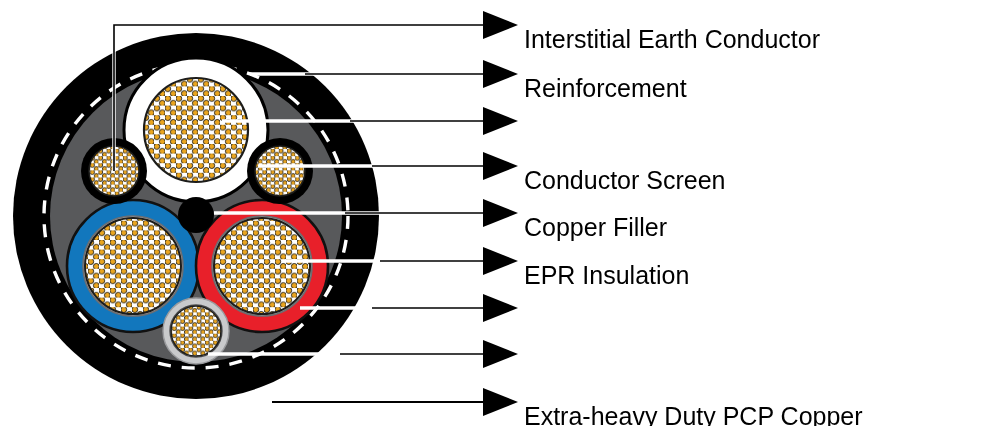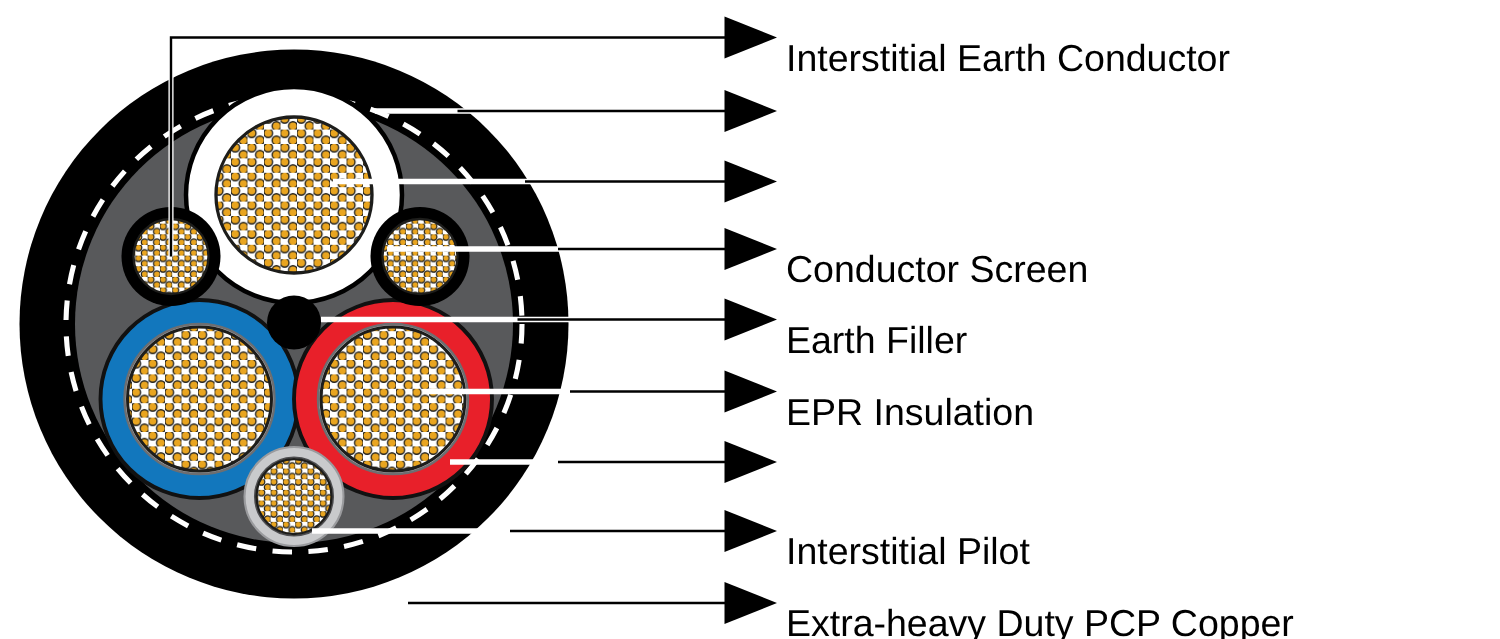--- a/index.html
+++ b/index.html
@@ -175,20 +175,20 @@
       <polygon points="483,199 518,213 483,227"></polygon>
       <polygon points="483,247 518,261 483,275"></polygon>
       <polygon points="483,294 518,308 483,322"></polygon>
       <polygon points="483,340 518,354 483,368"></polygon>
       <polygon points="483,388 518,402 483,416"></polygon>
     </g>
   </svg>
 
   <div class="labels">
     <div class="label" style="top:11px;">Interstitial Earth Conductor</div>
+    <div class="label" style="top:60px;">Reinforcement</div>
     <div class="label" style="top:152px;text-align:center;">Conductor Screen</div>
-    <div class="label" style="top:199px;">Earth Filler</div>
+    <div class="label" style="top:199px;">Copper Filler</div>
     <div class="label" style="top:247px;">EPR Insulation</div>
-    <div class="label" style="top:340px;">Interstitial Pilot</div>
     <div class="label" style="top:388px;">Extra-heavy Duty PCP Copper</div>
   </div>
 
 </div>
 
 </body></html>

